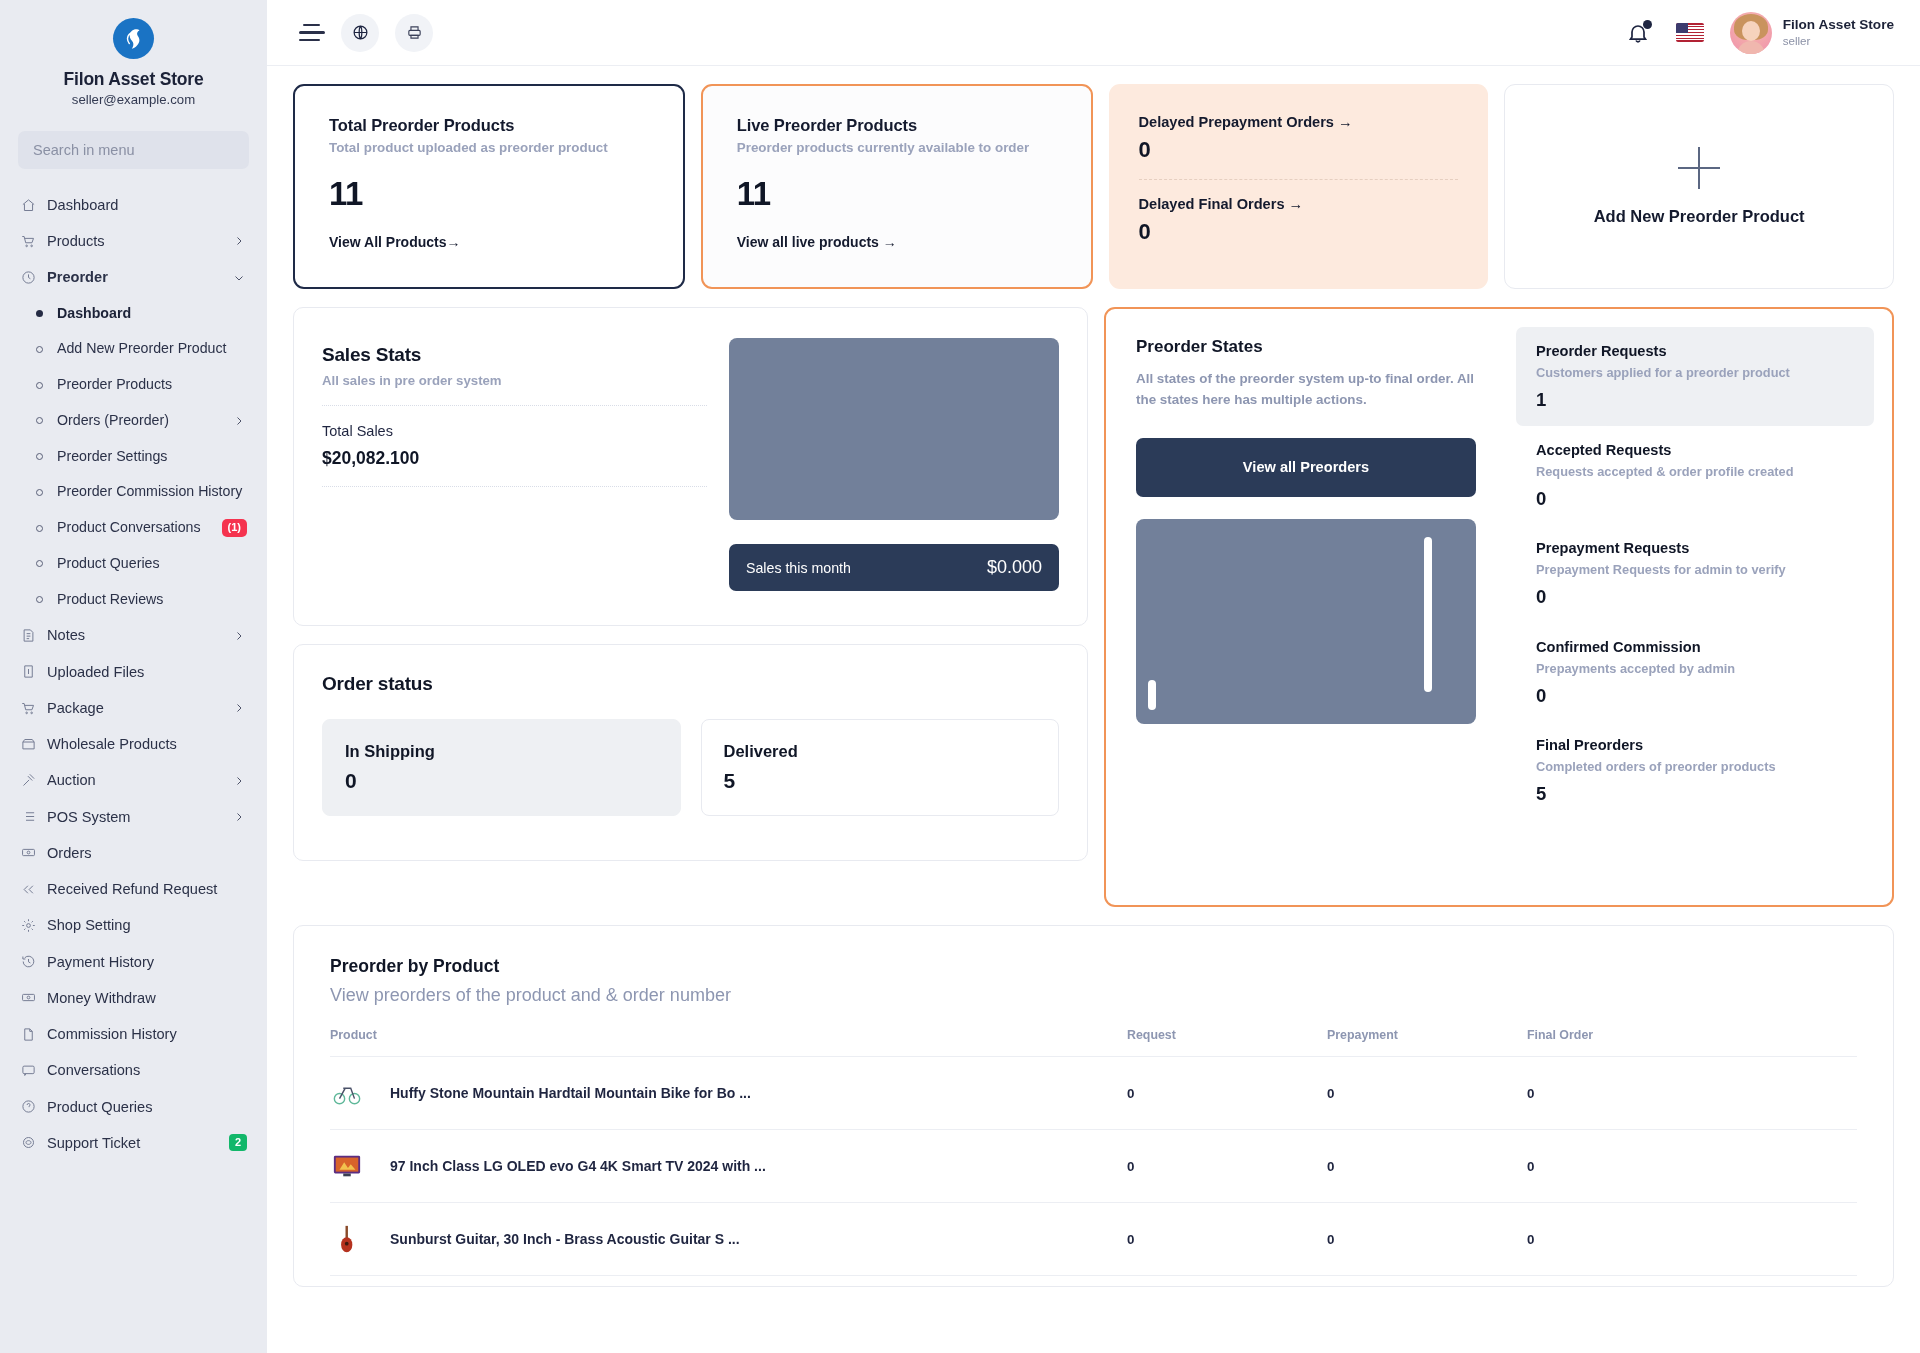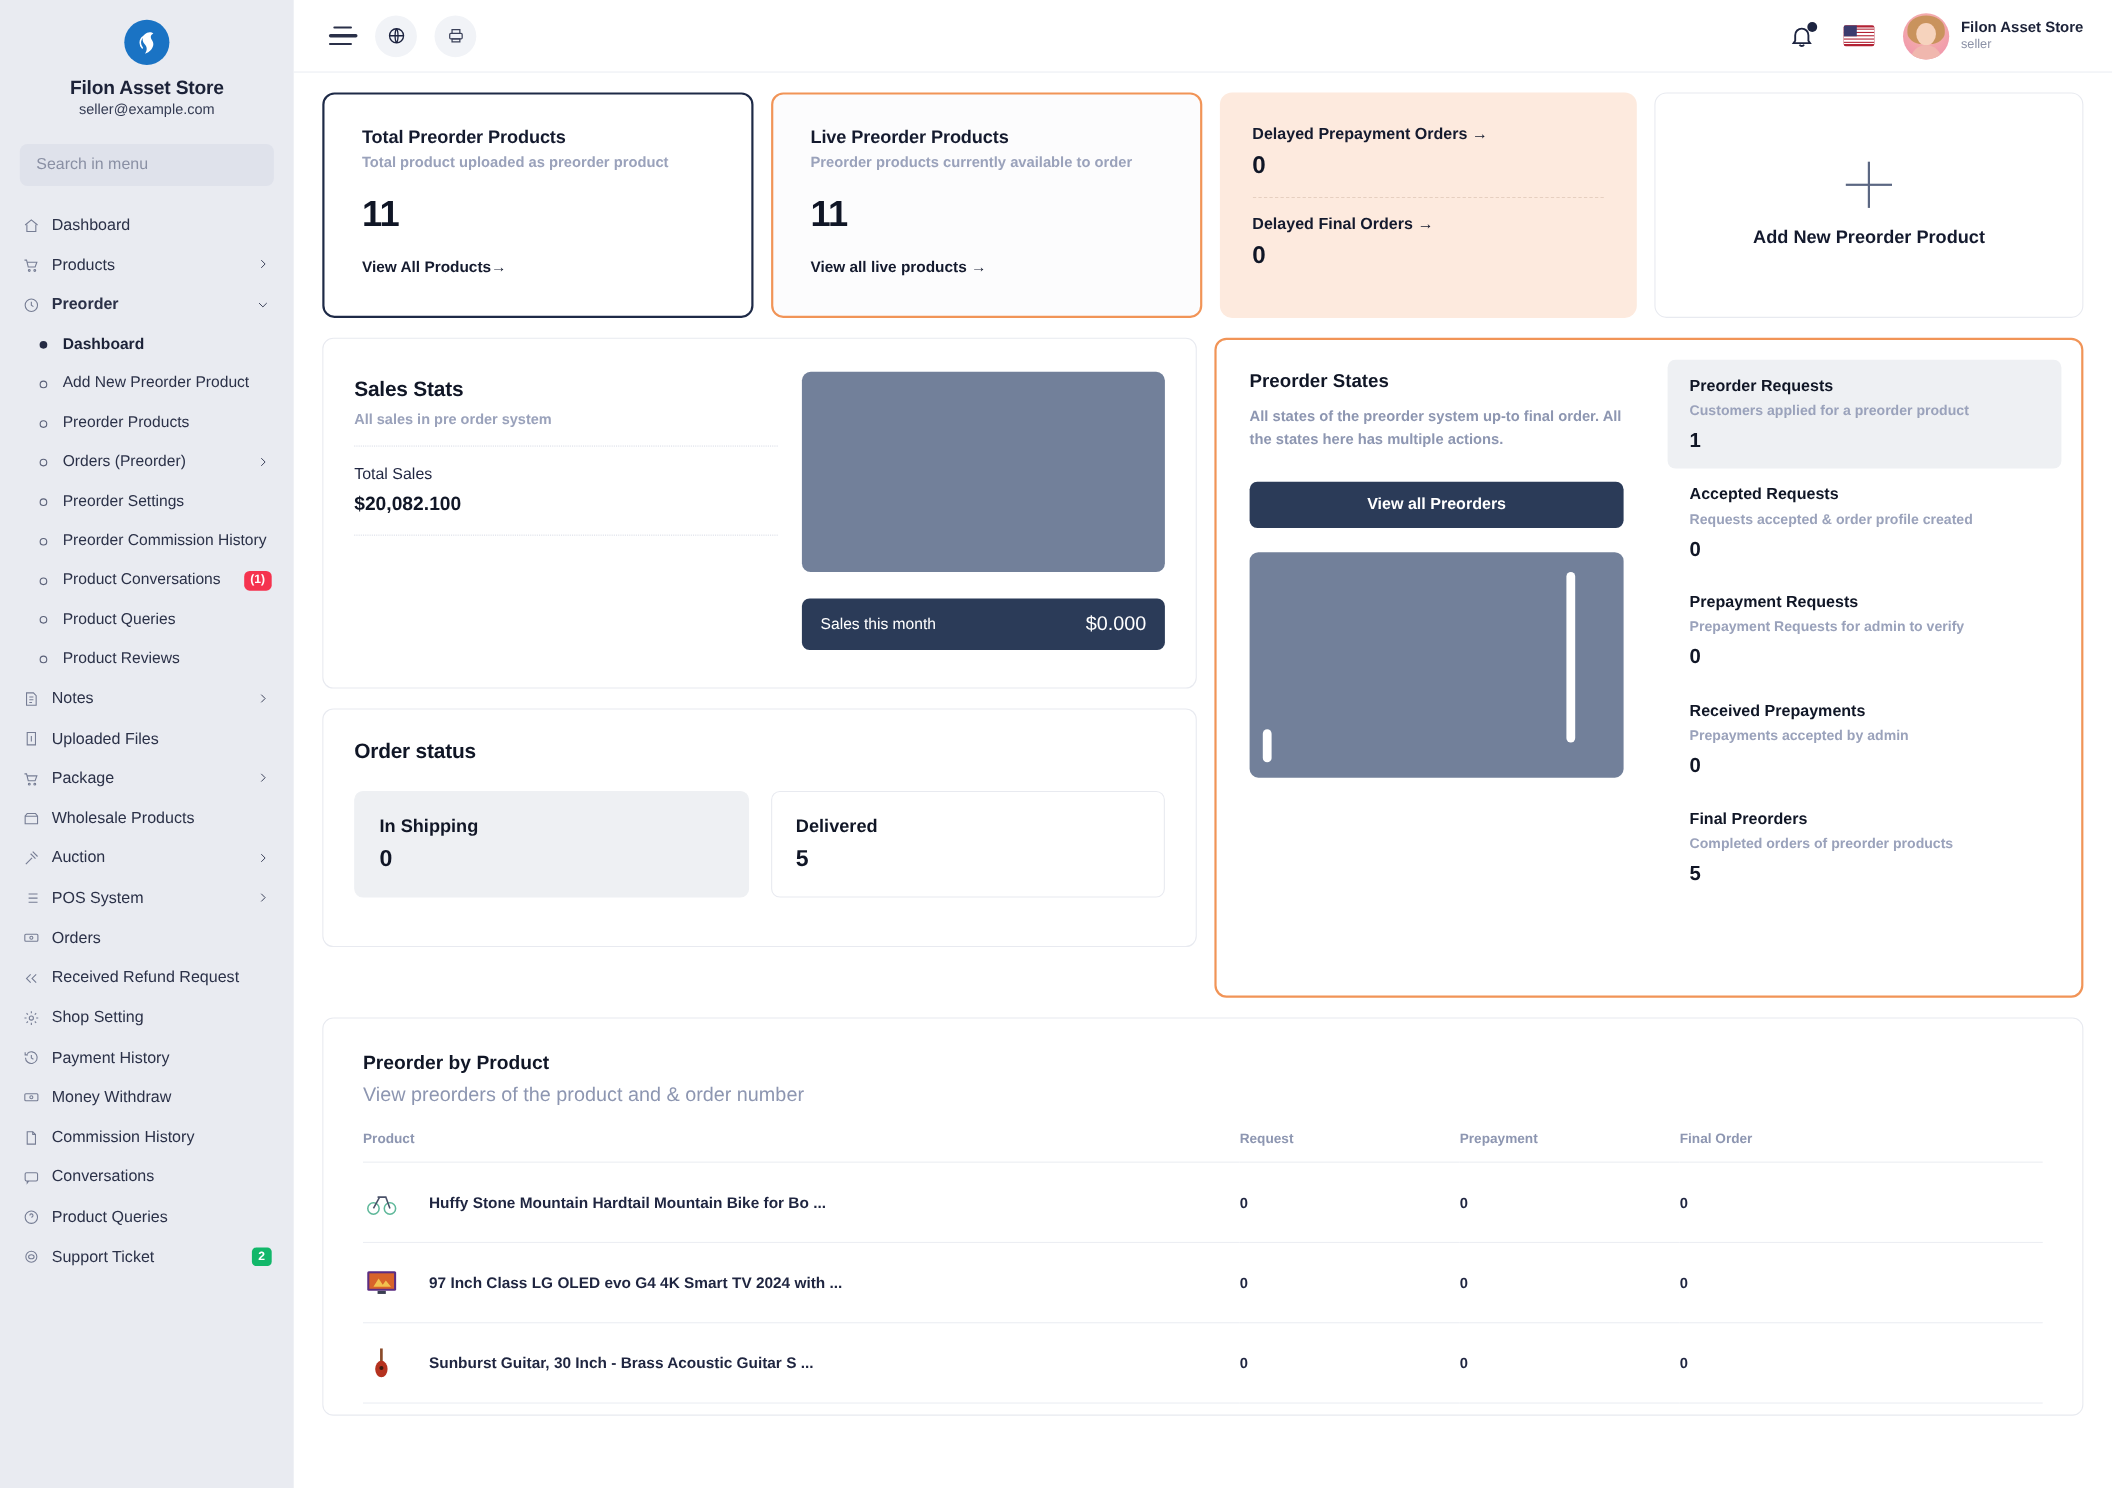--- a/index.html
+++ b/index.html
@@ -164,21 +164,21 @@
   .os-box.gray { background: #eef0f3; border-color: #eef0f3; }
   .os-label { font-size: 16.5px; font-weight: 700; color: #101626; }
   .os-num { font-size: 21px; font-weight: 800; color: #101626; margin-top: 9px; line-height:1; }
 
   .ps-card { border: 2px solid #f19457; border-radius: 11px; display: flex; padding: 0; min-height: 600px; }
   .ps-left { width: 400px; min-width: 400px; padding: 28px 30px 30px; }
   .ps-title { font-size: 17px; font-weight: 700; color: #101626; }
   .ps-sub { font-size: 13.4px; font-weight: 600; color: #8d96b1; margin-top: 12px; line-height: 1.55; }
   .ps-btn {
     margin-top: 27px; background: #2b3b58; color: #fff; border-radius: 7px;
-    height: 42px; display:flex; align-items:center; justify-content:center;
+    height: 59px; display:flex; align-items:center; justify-content:center;
     font-size: 14.6px; font-weight: 600; cursor: pointer;
   }
   .ps-img { margin-top: 22px; height: 205px; border-radius: 8px; background: #72809a; position: relative; }
   .ps-img .b1 { position:absolute; left: 12px; bottom: 14px; width: 8px; height: 30px; border-radius: 4px; background:#fff; }
   .ps-img .b2 { position:absolute; right: 44px; top: 18px; width: 8px; height: 155px; border-radius: 4px; background:#fff; }
   .ps-right { flex: 1; padding: 18px 18px 18px 10px; }
   .ps-item { padding: 16px 20px; border-radius: 7px; }
   .ps-item.hl { background: #eef0f3; }
   .ps-item .t { font-size: 14.6px; font-weight: 700; color: #101626; }
   .ps-item .d { font-size: 12.8px; font-weight: 600; color: #9aa2bb; margin-top: 6px; }
@@ -633,21 +633,21 @@
                 <div class="t">Accepted Requests</div>
                 <div class="d">Requests accepted &amp; order profile created</div>
                 <div class="n">0</div>
               </div>
               <div class="ps-item">
                 <div class="t">Prepayment Requests</div>
                 <div class="d">Prepayment Requests for admin to verify</div>
                 <div class="n">0</div>
               </div>
               <div class="ps-item">
-                <div class="t">Received Prepayments</div>
+                <div class="t">Confirmed Commission</div>
                 <div class="d">Prepayments accepted by admin</div>
                 <div class="n">0</div>
               </div>
               <div class="ps-item">
                 <div class="t">Final Preorders</div>
                 <div class="d">Completed orders of preorder products</div>
                 <div class="n">5</div>
               </div>
             </div>
           </div>

